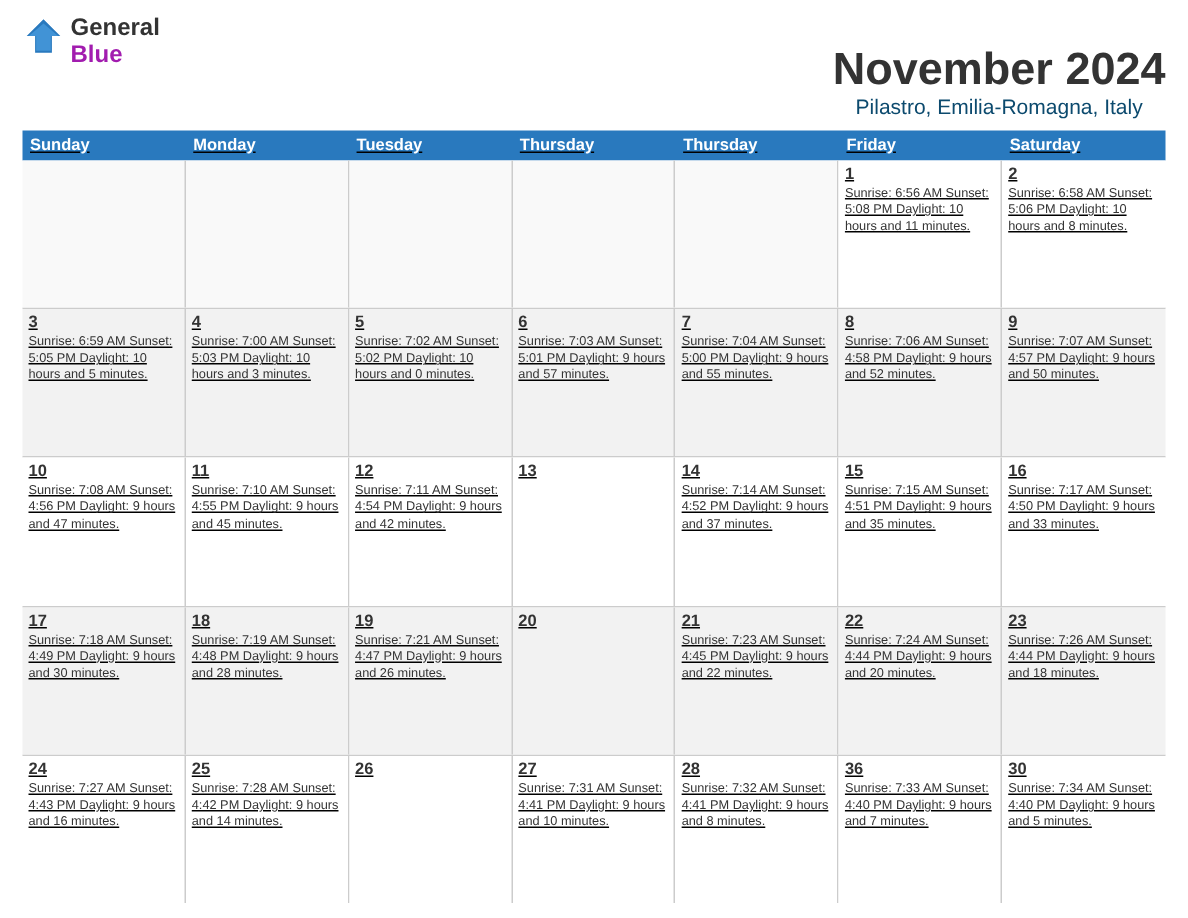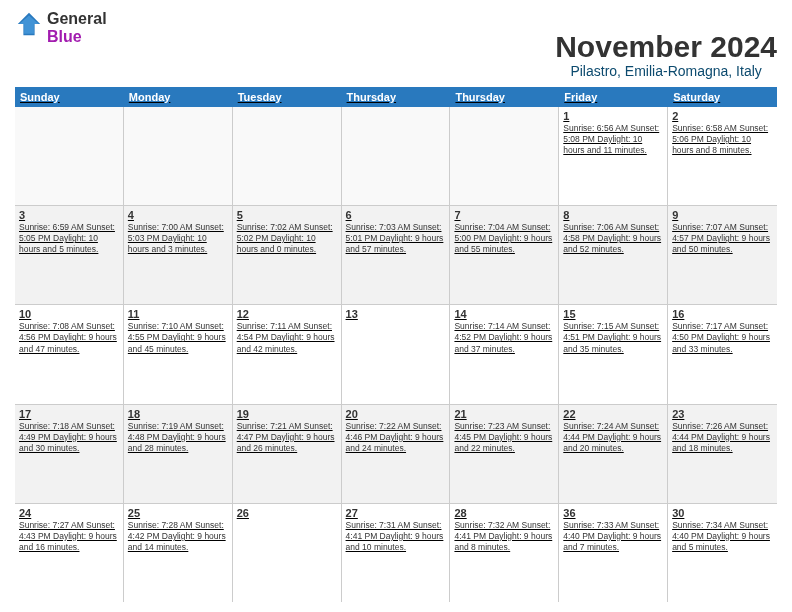--- a/index.html
+++ b/index.html
@@ -264,23 +264,20 @@
 Daylight: 9 hours and 28 minutes.</div>
           </div>
           <div class="cal-cell alt-row">
             <span class="day-num">19</span>
             <div class="day-info">Sunrise: 7:21 AM
 Sunset: 4:47 PM
 Daylight: 9 hours and 26 minutes.</div>
           </div>
           <div class="cal-cell alt-row">
             <span class="day-num">20</span>
-            <div class="day-info">Sunrise: 7:22 AM
-Sunset: 4:46 PM
-Daylight: 9 hours and 24 minutes.</div>
           </div>
           <div class="cal-cell alt-row">
             <span class="day-num">21</span>
             <div class="day-info">Sunrise: 7:23 AM
 Sunset: 4:45 PM
 Daylight: 9 hours and 22 minutes.</div>
           </div>
           <div class="cal-cell alt-row">
             <span class="day-num">22</span>
             <div class="day-info">Sunrise: 7:24 AM

